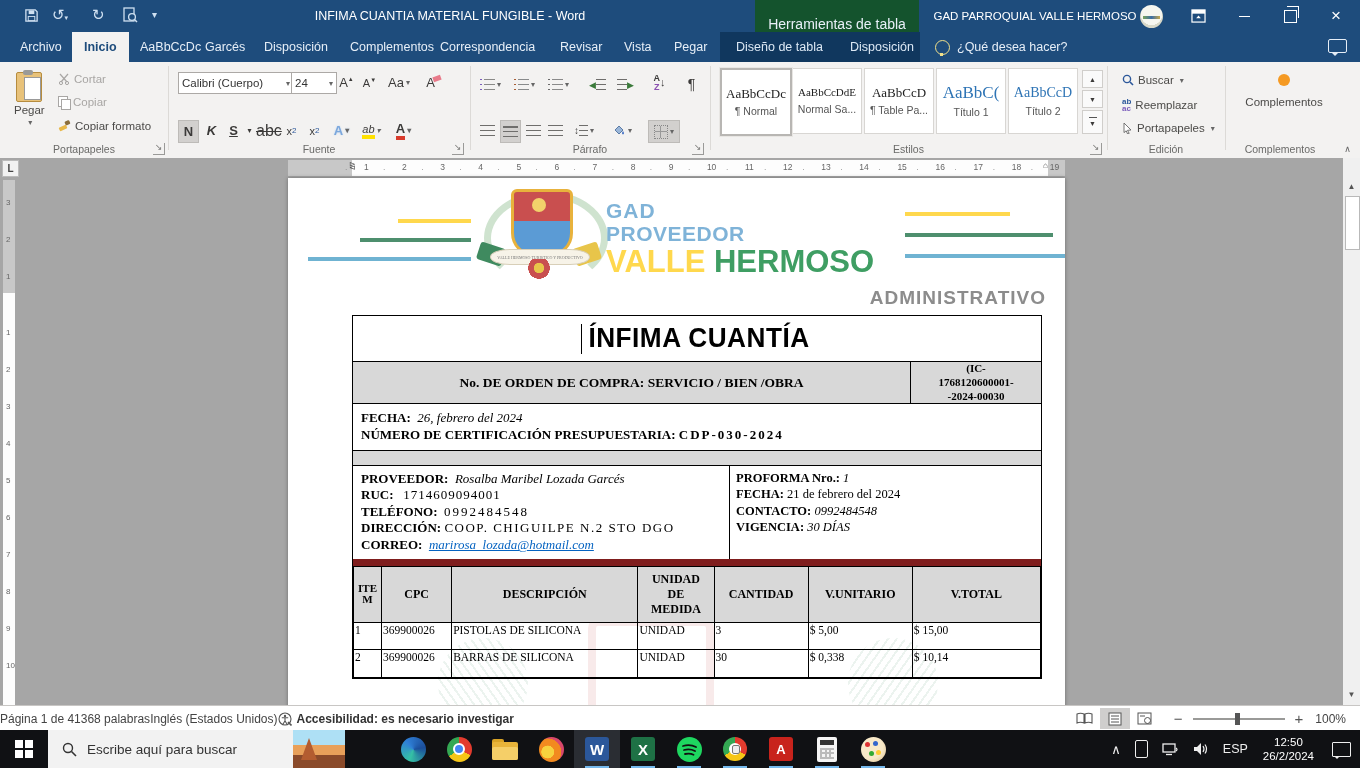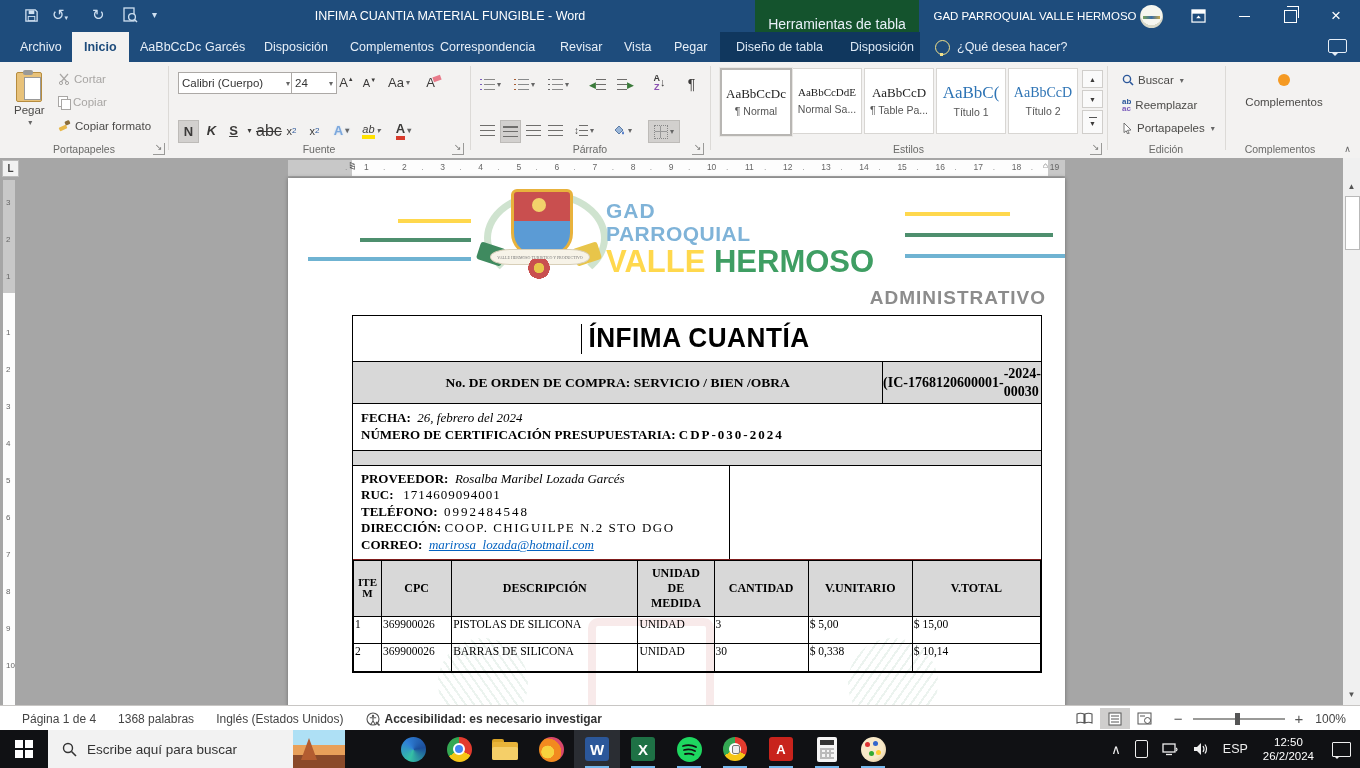--- a/index.html
+++ b/index.html
@@ -69,21 +69,21 @@
   #crest .ribR{position:absolute;right:-6px;top:62px;width:26px;height:18px;background:#e8c54a;transform:rotate(-18deg);border-radius:3px;}
   #crest .flower{position:absolute;left:41px;top:76px;width:28px;height:20px;background:radial-gradient(circle at 50% 45%,#e8c54a 28%,#c94f4f 30% 60%,transparent 61%);}
   #logotext{position:absolute;left:318px;top:22px;line-height:1;white-space:nowrap;font-family:"Liberation Sans",sans-serif;font-weight:bold;}
   
   .docline{white-space:nowrap;}
   .lbl{font-weight:bold;}
   td,th{border:1px solid #000;}
   table{border-collapse:collapse;}
   
   #statusbar{position:absolute;left:0;top:705px;width:1360px;height:25px;background:#fff;border-top:1px solid #c8c6c4;color:#444;font-size:12px;display:flex;align-items:center;}
-  .stitem{margin-left:22px;white-space:nowrap;cursor:default;}
+  .stitem{white-space:nowrap;cursor:default;}
   .viewic{position:relative;width:30px;height:21px;display:flex;align-items:center;justify-content:center;}
   
   #taskbar{position:absolute;left:0;top:730px;width:1360px;height:38px;background:#101114;display:flex;align-items:stretch;color:#fff;}
   #startbtn{width:48px;display:flex;align-items:center;justify-content:center;}
   #startbtn .w{display:grid;grid-template-columns:8px 8px;grid-template-rows:8px 8px;gap:1.5px;}
   #startbtn .w i{background:#fff;}
   #searchbox{width:297px;background:#f2f2f2;display:flex;align-items:center;position:relative;color:#222;}
   #searchbox .mag{margin:0 10px 0 14px;}
   #searchbox .ph{font-size:13.5px;color:#333;}
   #canyon{position:absolute;right:0;top:0;width:52px;height:38px;background:linear-gradient(180deg,#aee0f5 0 40%,#e8a05a 40% 65%,#8a4a2a 65% 100%);}
@@ -388,21 +388,21 @@
           <div class="shield">
               <i></i>
             </div>
           <div class="ribL"></div>
             <div class="ribR"></div>
           <div class="banner">VALLE HERMOSO TURISTICO Y PRODUCTIVO</div>
           <div class="flower"></div>
         </div>
         <div id="logotext">
           <div style="font-size:21px;color:#7fb3d8;letter-spacing:1px">GAD</div>
-          <div style="font-size:21px;color:#7fb3d8;letter-spacing:.5px;margin-top:2px">PARROQUIAL</div>
+          <div style="font-size:21px;color:#7fb3d8;letter-spacing:.5px;margin-top:2px">PROVEEDOR</div>
           <div style="font-size:31px;margin-top:2px">
             <span style="color:#ffd84d">VALLE</span>
             <span style="color:#3f9e63">HERMOSO</span>
           </div>
         </div>
       </div>
 
       <div class="abs" style="left:505px;top:109px;width:253px;text-align:right;font-family:'Liberation Sans',sans-serif;font-weight:bold;font-size:19px;color:#8c8c8c;letter-spacing:1px">ADMINISTRATIVO</div>
 
       <div class="abs" style="left:300px;top:440px;width:110px;height:130px;opacity:.12;border:8px solid #c94f4f;border-radius:10px 10px 45px 45px"></div>
@@ -411,41 +411,47 @@
 
       <div class="abs" style="left:64px;top:137px;width:688px;border:1px solid #000">
 
         <div style="height:45px;border-bottom:1px solid #000;display:flex;align-items:center;justify-content:center">
           <span style="width:1.6px;height:30px;background:#000;margin-right:3px"></span>
           <span style="font-family:'Liberation Sans',sans-serif;font-weight:bold;font-size:27px;letter-spacing:.5px;transform:scaleX(.97)">ÍNFIMA CUANTÍA</span>
         </div>
 
         <div style="height:41px;background:#d8d8d8;border-bottom:1px solid #000;display:flex">
           <div style="width:557px;border-right:1px solid #000;display:flex;align-items:center;justify-content:center;font-weight:bold;font-size:13.5px">No. DE ORDEN DE COMPRA:  SERVICIO / BIEN /OBRA</div>
-          <div style="flex:1;display:flex;flex-direction:row;align-items:center;justify-content:space-between;font-weight:bold;font-size:14px;line-height:1.25">
+          <div style="flex:1;display:flex;flex-direction:column;align-items:center;justify-content:space-between;font-weight:bold;font-size:11px;line-height:1.25">
             <span>(IC-</span>
             <span>1768120600001-</span>
             <span>-2024-00030</span>
           </div>
         </div>
 
         <div style="padding:5px 8px 6px;border-bottom:1px solid #000;font-size:13px;line-height:1.33">
           <div class="docline"><span class="lbl">FECHA:</span>&nbsp; <i>26, febrero  del 2024</i></div>
           <div class="docline"><span class="lbl">NÚMERO DE CERTIFICACIÓN PRESUPUESTARIA:</span> <b style="letter-spacing:2px">CDP-030-2024</b></div>
         </div>
 
         <div style="height:14px;background:#d8d8d8;border-bottom:1px solid #000"></div>
 
-        <div style="display:flex;border-bottom:1px solid #7f1d1d">
+        <div style="display:flex;border-bottom:7px solid #7f1d1d">
           <div style="width:360px;border-right:1px solid #000;padding:5px 8px;font-size:13px;line-height:1.28">
             <div class="docline"><span class="lbl">PROVEEDOR:</span>&nbsp; <i>Rosalba Maribel Lozada Garcés</i></div>
             <div class="docline"><span class="lbl">RUC:</span>&nbsp;&nbsp; <span style="letter-spacing:1px">1714609094001</span></div>
             <div class="docline"><span class="lbl">TELÉFONO:</span>&nbsp; <span style="letter-spacing:2px">0992484548</span></div>
             <div class="docline"><span class="lbl">DIRECCIÓN:</span> <span style="letter-spacing:1.5px">COOP. CHIGUILPE N.2 STO DGO</span></div>
             <div class="docline"><span class="lbl">CORREO:</span>&nbsp; <i style="color:#0563c1;text-decoration:underline">marirosa_lozada@hotmail.com</i></div>
+          </div>
+          <div style="flex:1;padding:4px 6px;font-size:12.5px;line-height:1.32">
+            <div class="docline"><span class="lbl">PROFORMA Nro.:</span> <i>1</i></div>
+            <div class="docline"><span class="lbl">FECHA:</span> <span>21 de febrero del 2024</span></div>
+            <div class="docline"><span class="lbl">CONTACTO:</span> <i>0992484548</i></div>
+            <div class="docline"><span class="lbl">VIGENCIA:</span> <i>30 DÍAS</i></div>
           </div>
         </div>
 
         <table style="width:100%;table-layout:fixed;font-size:11.5px">
           <colgroup>
               <col style="width:28px">
               <col style="width:70px">
               <col style="width:186px">
               <col style="width:76px">
               <col style="width:94px">

